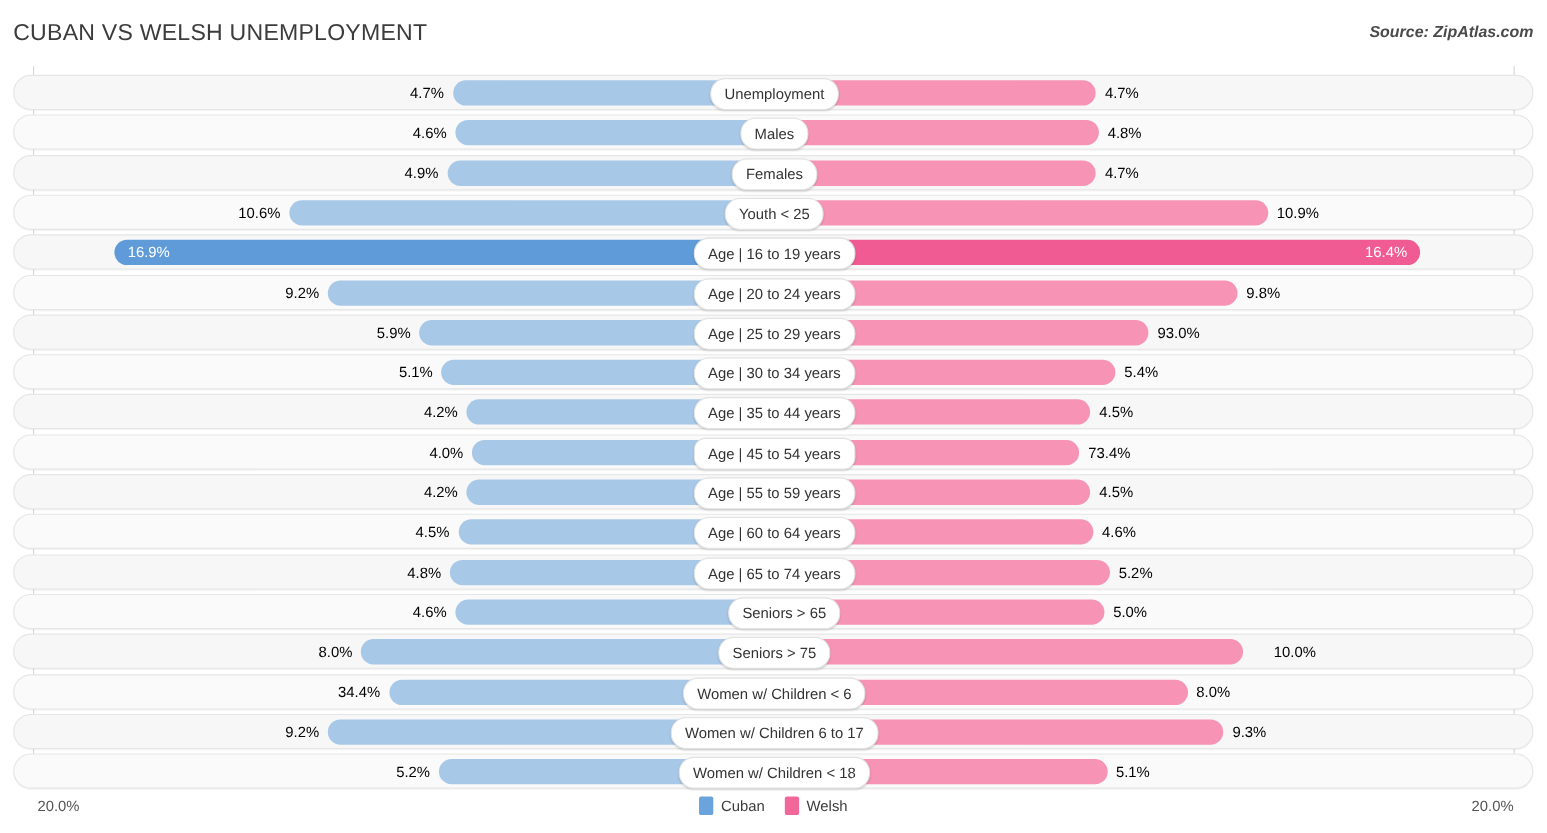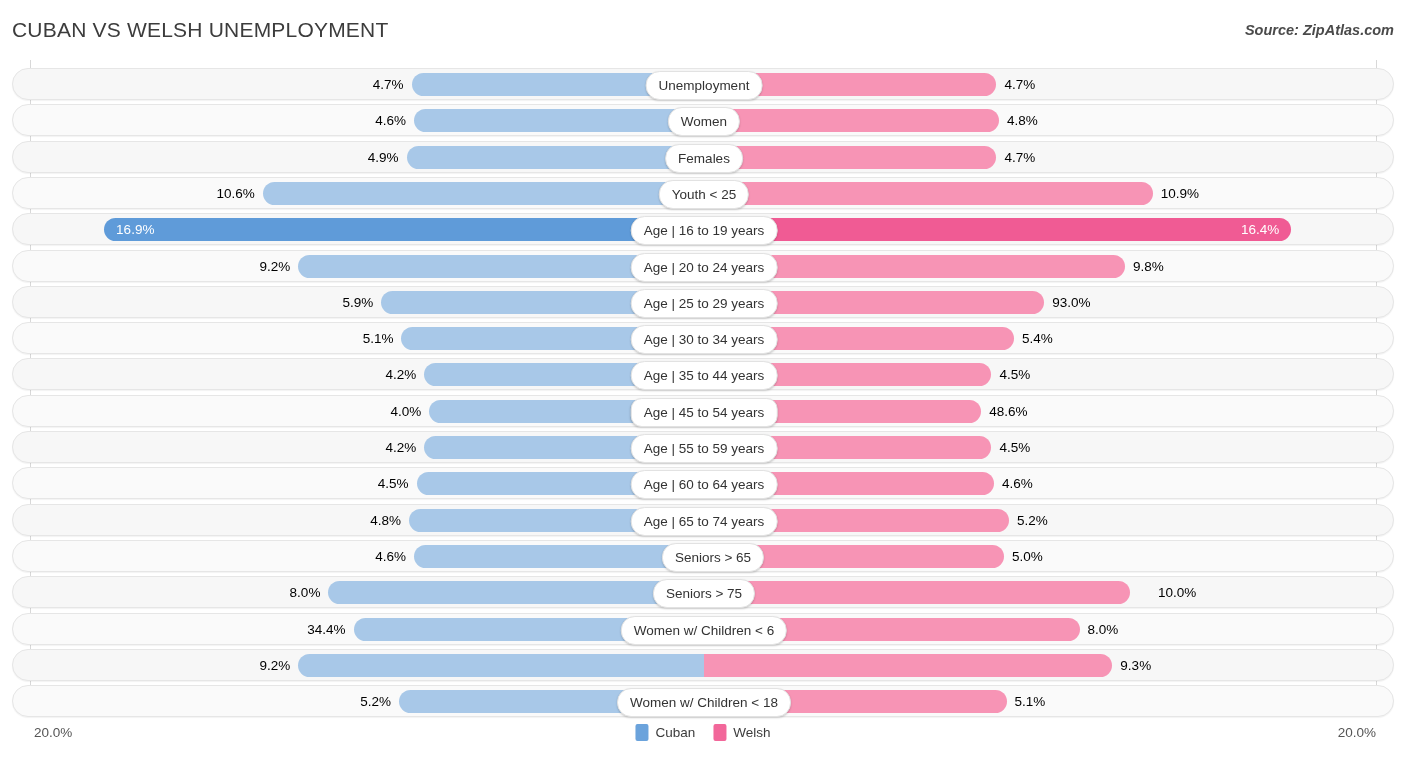--- a/index.html
+++ b/index.html
@@ -84,21 +84,21 @@
       <div class="barR" style="left: 691px; width: 292.44px; background: rgb(247, 148, 181);"></div>
       <div class="valL" style="left: 312.56px; width: 78px;">4.7%</div>
       <div class="valR" style="left: 991.44px; width: 78px;">4.7%</div>
       <div class="pill" style="left: 691px;">Unemployment</div>
     </div>
     <div class="row alt" style="top: 44.3px;">
       <div class="barL" style="left: 401.08px; width: 289.92px; background: rgb(168, 200, 232);"></div>
       <div class="barR" style="left: 691px; width: 294.96px; background: rgb(247, 148, 181);"></div>
       <div class="valL" style="left: 315.08px; width: 78px;">4.6%</div>
       <div class="valR" style="left: 993.96px; width: 78px;">4.8%</div>
-      <div class="pill" style="left: 691px;">Women</div>
+      <div class="pill" style="left: 691px;">Males</div>
     </div>
     <div class="row" style="top: 80.6px;">
       <div class="barL" style="left: 393.52px; width: 297.48px; background: rgb(168, 200, 232);"></div>
       <div class="barR" style="left: 691px; width: 292.44px; background: rgb(247, 148, 181);"></div>
       <div class="valL" style="left: 307.52px; width: 78px;">4.9%</div>
       <div class="valR" style="left: 991.44px; width: 78px;">4.7%</div>
       <div class="pill" style="left: 691px;">Females</div>
     </div>
     <div class="row alt" style="top: 116.9px;">
       <div class="barL" style="left: 249.88px; width: 441.12px; background: rgb(168, 200, 232);"></div>
@@ -139,21 +139,21 @@
       <div class="barL" style="left: 411.16px; width: 279.84px; background: rgb(168, 200, 232);"></div>
       <div class="barR" style="left: 691px; width: 287.4px; background: rgb(247, 148, 181);"></div>
       <div class="valL" style="left: 325.16px; width: 78px;">4.2%</div>
       <div class="valR" style="left: 986.4px; width: 78px;">4.5%</div>
       <div class="pill" style="left: 691px;">Age | 35 to 44 years</div>
     </div>
     <div class="row alt" style="top: 334.7px;">
       <div class="barL" style="left: 416.2px; width: 274.8px; background: rgb(168, 200, 232);"></div>
       <div class="barR" style="left: 691px; width: 277.32px; background: rgb(247, 148, 181);"></div>
       <div class="valL" style="left: 330.2px; width: 78px;">4.0%</div>
-      <div class="valR" style="left: 976.32px; width: 78px;">48.6%</div>
+      <div class="valR" style="left: 976.32px; width: 78px;">73.4%</div>
       <div class="pill" style="left: 691px; border-radius: 11px;">Age | 45 to 54 years</div>
     </div>
     <div class="row" style="top: 371px;">
       <div class="barL" style="left: 411.16px; width: 279.84px; background: rgb(168, 200, 232);"></div>
       <div class="barR" style="left: 691px; width: 287.4px; background: rgb(247, 148, 181);"></div>
       <div class="valL" style="left: 325.16px; width: 78px;">4.2%</div>
       <div class="valR" style="left: 986.4px; width: 78px;">4.5%</div>
       <div class="pill" style="left: 691px;">Age | 55 to 59 years</div>
     </div>
     <div class="row alt" style="top: 407.3px;">
@@ -189,20 +189,21 @@
       <div class="barR" style="left: 691px; width: 375.6px; background: rgb(247, 148, 181);"></div>
       <div class="valL" style="left: 254.6px; width: 78px;">34.4%</div>
       <div class="valR" style="left: 1074.6px; width: 78px;">8.0%</div>
       <div class="pill" style="left: 691px;">Women w/ Children &lt; 6</div>
     </div>
     <div class="row" style="top: 588.8px;">
       <div class="barL" style="left: 285.16px; width: 405.84px; background: rgb(168, 200, 232);"></div>
       <div class="barR" style="left: 691px; width: 408.36px; background: rgb(247, 148, 181);"></div>
       <div class="valL" style="left: 199.16px; width: 78px;">9.2%</div>
       <div class="valR" style="left: 1107.36px; width: 78px;">9.3%</div>
+      <div class="pill" style="left: 691px;">Women w/ Children 6 to 17</div>
     </div>
     <div class="row alt" style="top: 625.1px;">
       <div class="barL" style="left: 385.96px; width: 305.04px; background: rgb(168, 200, 232);"></div>
       <div class="barR" style="left: 691px; width: 302.52px; background: rgb(247, 148, 181);"></div>
       <div class="valL" style="left: 299.96px; width: 78px;">5.2%</div>
       <div class="valR" style="left: 1001.52px; width: 78px;">5.1%</div>
       <div class="pill" style="left: 691px;">Women w/ Children &lt; 18</div>
     </div>
   </div>
 

